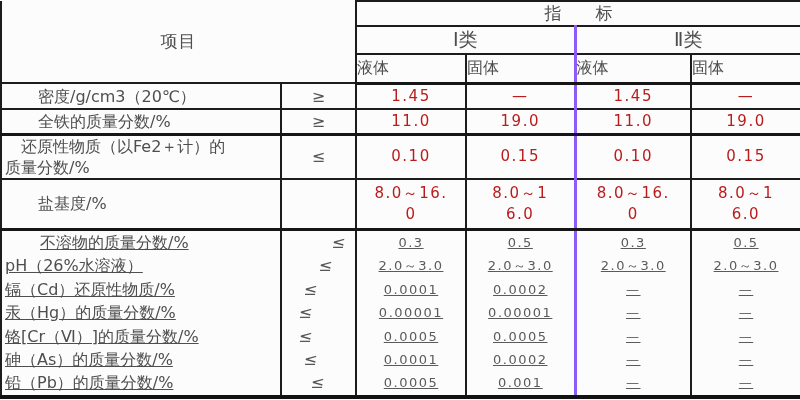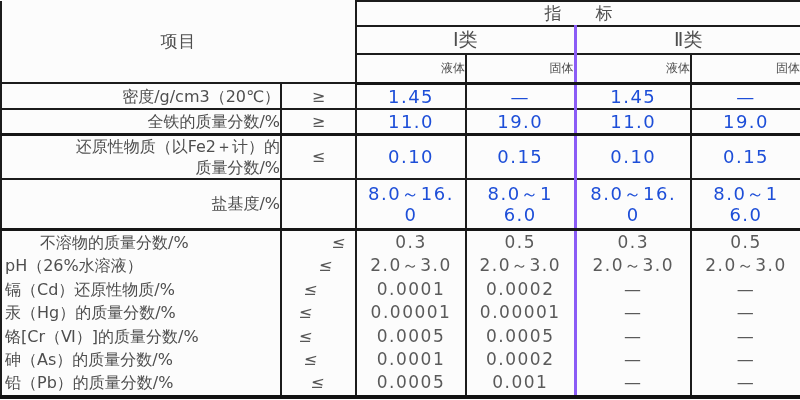--- a/index.html
+++ b/index.html
@@ -6,45 +6,45 @@
   body{font-family:"DejaVu Sans",sans-serif;color:#4e4e4e;}
   .page{width:800px;height:400px;background:#fdfdfd;overflow:hidden;position:relative;}
   table.spec{border-collapse:collapse;table-layout:fixed;width:800px;background:#fcfcfc;
     border:2px solid #1c1c1c;border-top:none;}
   td{border:2px solid #1c1c1c;padding:0;font-size:16px;color:#4e4e4e;
      vertical-align:middle;overflow:hidden;margin-top:8px;}
   
   .c-item{border-top:none;text-align:center;font-size:17px;letter-spacing:1px;}
   .c-index{text-align:center;font-size:17px;white-space:pre;}
   .c-class{text-align:center;font-size:19px;}
-  .c-phase{text-align:right;font-size:12px;}
+  .c-phase{text-align:left;font-size:16px;}
   
-  .name{text-align:right;padding-left:36px;font-size:16px;white-space:pre-wrap;line-height:21px;}
+  .name{text-align:left;padding-left:36px;font-size:16px;white-space:pre-wrap;line-height:21px;}
   .name-flush{padding-left:3px;}
   .sym{text-align:center;font-style:italic;font-size:16px;color:#565656;}
-  .val{text-align:center;font-size:18px;letter-spacing:1.5px;color:#1d4ed8;white-space:pre-line;line-height:21px;}
+  .val{text-align:center;font-size:15px;letter-spacing:1.5px;color:#b91c1c;white-space:pre-line;line-height:21px;}
   
   .hb{border-bottom:3px solid #161616;}
   .divL{border-left:3px solid #8b5cf6;}
   .bot td{border-bottom:4px solid #121212;}
   
   .blk{vertical-align:top;}
-  .blk .ln{height:23.4px;line-height:23.4px;}
+  .blk .ln{height:23.4px;line-height:23.4px;text-decoration:underline;}
   .nb .ln{text-align:left;padding-left:3px;white-space:nowrap;font-size:16px;}
   .nb .ln.first{padding-left:38px;}
   .sb .ln{text-align:center;}
   .sb .ln span{display:inline-block;font-style:italic;color:#565656;}
   .s0 span{transform:translateX(20px) skewX(-8deg);}
   .s1 span{transform:translateX(7px) skewX(-8deg);}
   .s2 span{transform:translateX(-8px) skewX(-8deg);}
   .s3 span{transform:translateX(-13px) skewX(-8deg);}
   .s4 span{transform:translateX(-13px) skewX(-8deg);}
   .s5 span{transform:translateX(-8px) skewX(-8deg);}
   .s6 span{transform:translateX(-1px) skewX(-8deg);}
-  .vb .ln{text-align:center;font-size:17px;letter-spacing:1.5px;color:#5a5a5a;}
+  .vb .ln{text-align:center;font-size:13px;letter-spacing:1.5px;color:#5a5a5a;}
 </style>
 </head>
 <body>
 
 <div class="page">
 <table class="spec">
   <colgroup>
     <col style="width:280px">
         <col style="width:75px">
     <col style="width:110px">

